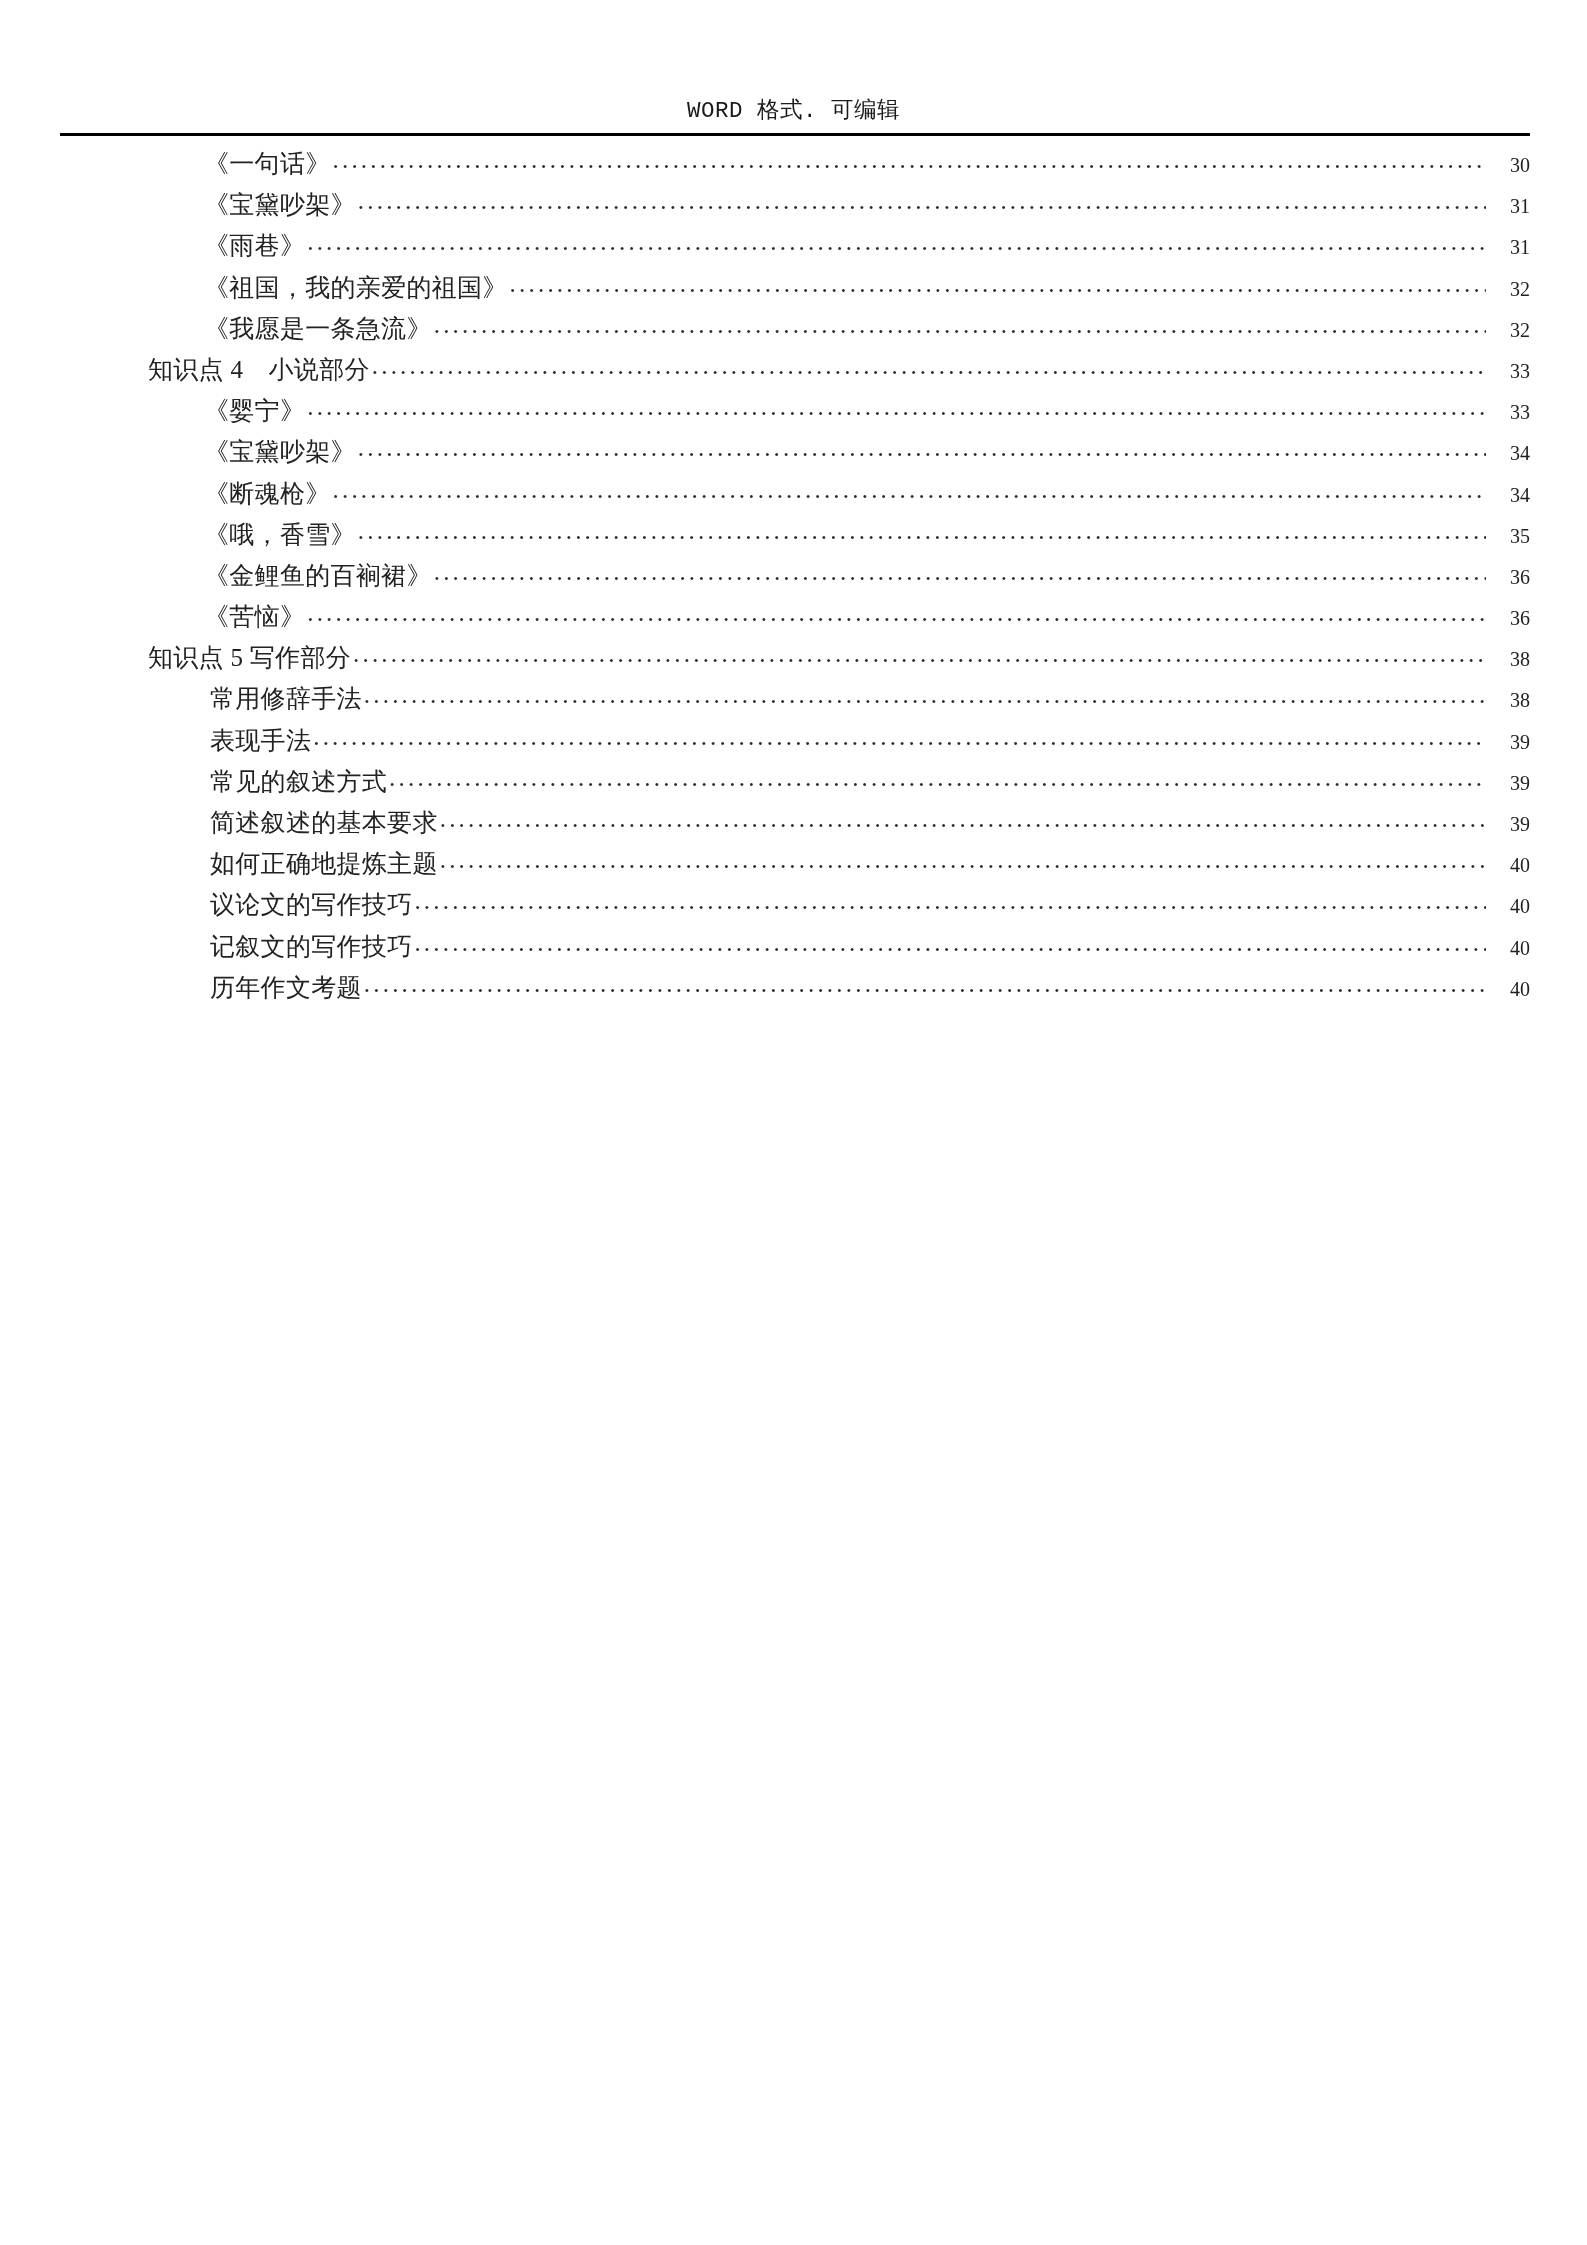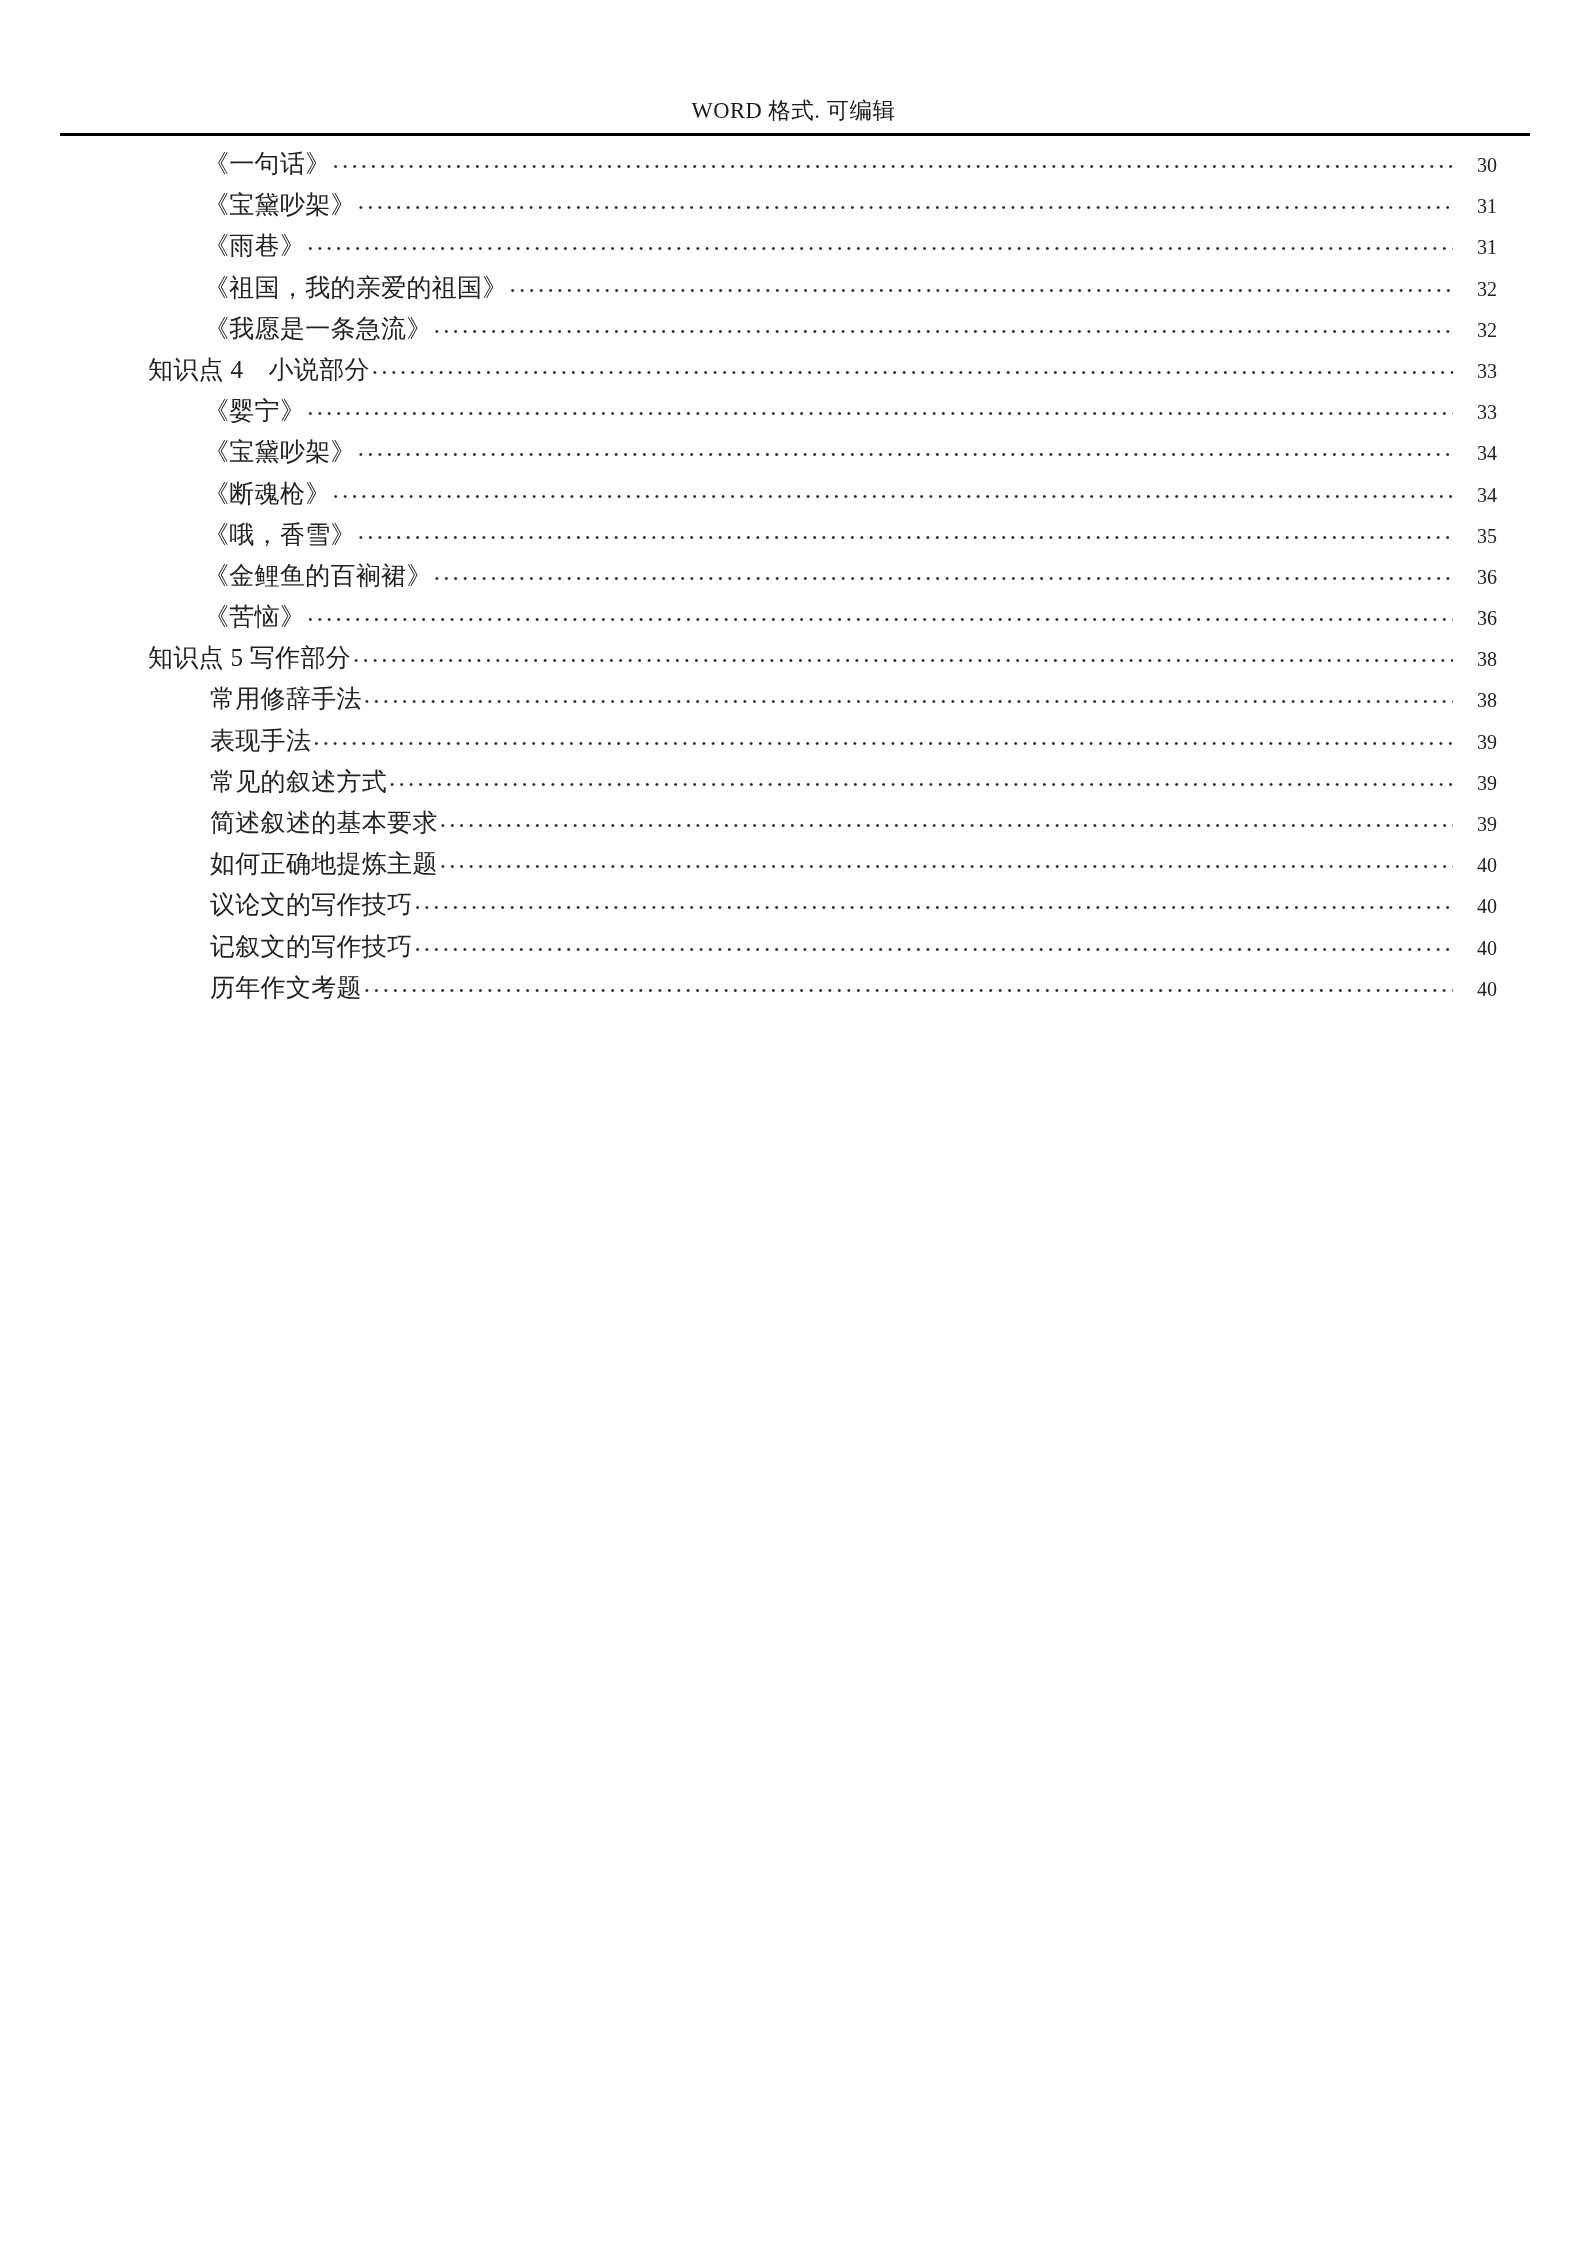--- a/index.html
+++ b/index.html
@@ -31,21 +31,21 @@
     left: 0;
     right: 0;
     height: 140px;
   }
   .header-text {
     position: absolute;
     top: 100px;
     left: 0;
     width: 1587px;
     text-align: center;
-    font-family: Liberation Serif, serif;
+    font-family: Liberation Mono, monospace;
     font-size: 22.5px;
     letter-spacing: 0.5px;
     line-height: 1;
     color: #1a1a1a;
     white-space: nowrap;
   }
   .header-rule {
     position: absolute;
     top: 133px;
     left: 60px;
@@ -62,21 +62,21 @@
     width: 1587px;
   }
   .toc-row {
     display: flex;
     align-items: baseline;
     height: 41.2px;
     font-size: 25px;
     line-height: 41.2px;
     color: #222222;
     white-space: nowrap;
-    padding-right: 90px;
+    padding-right: 57px;
   }
   .toc-row .label {
     flex: 0 0 auto;
     font-family: "Liberation Serif", "DejaVu Serif", serif;
     letter-spacing: 0.3px;
   }
   .toc-row .leader {
     flex: 1 1 auto;
     overflow: hidden;
     height: 1em;

